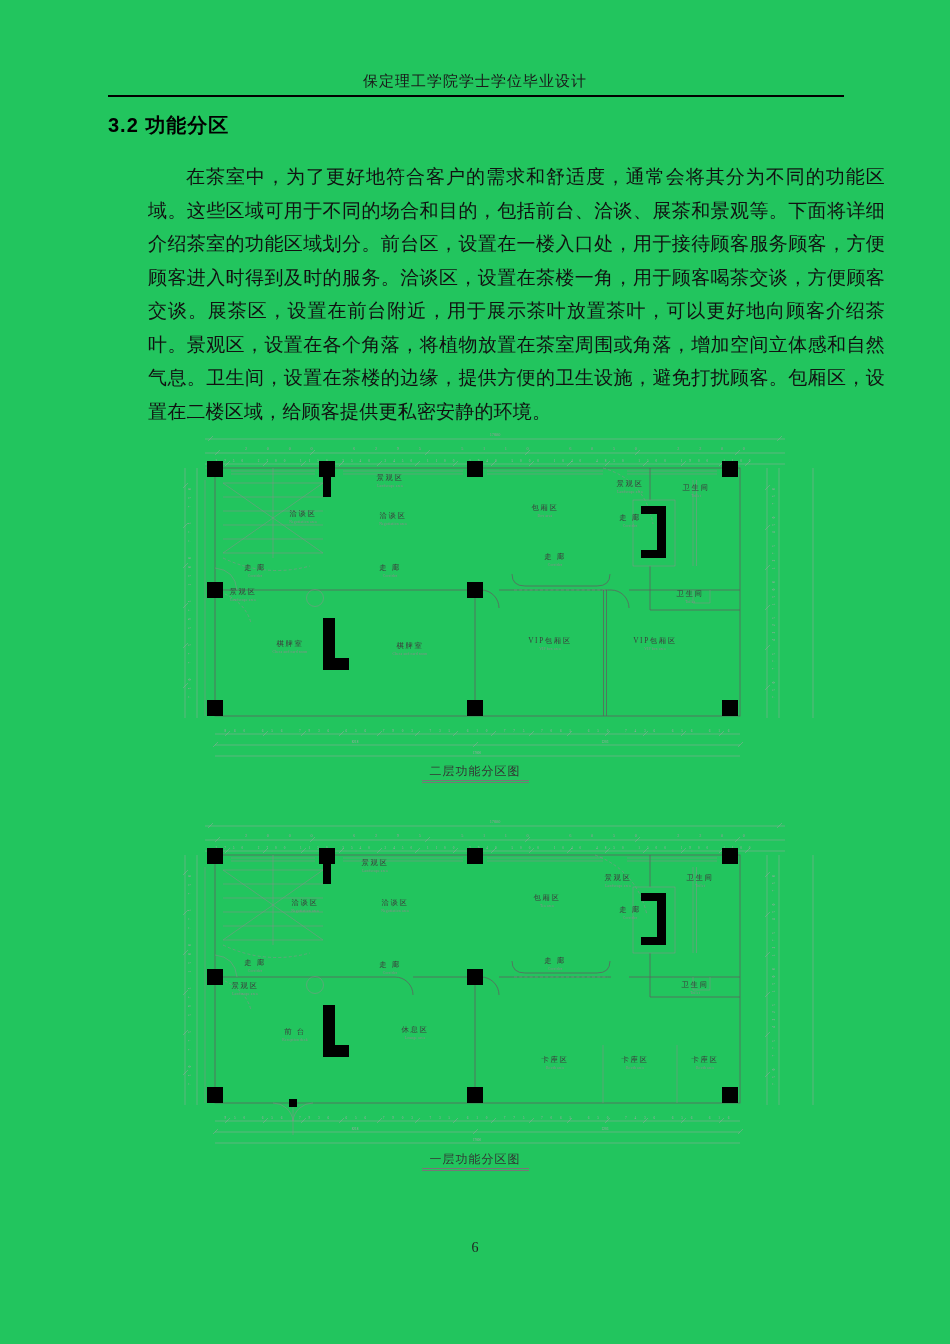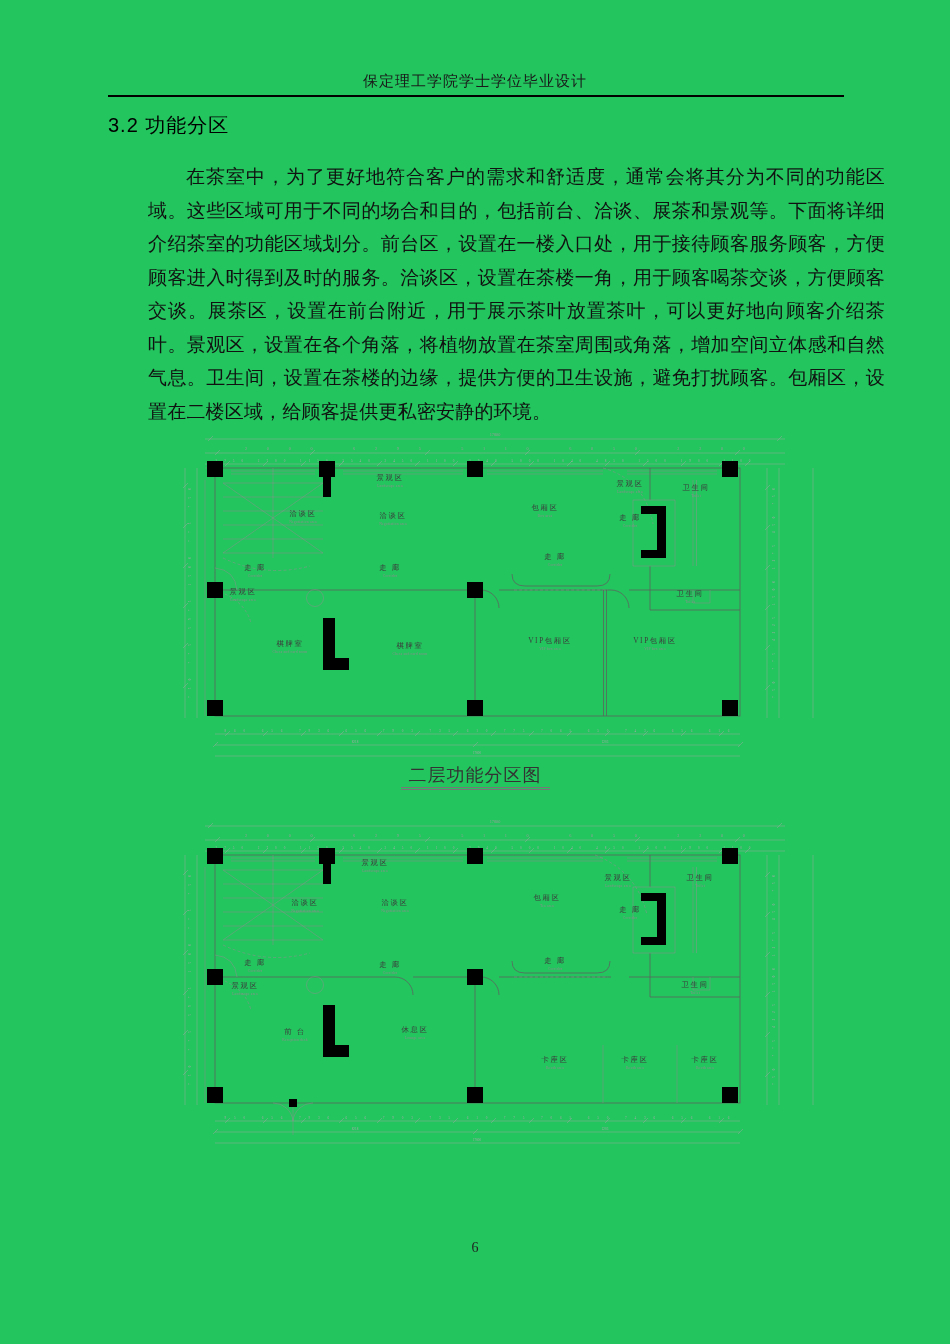--- a/index.html
+++ b/index.html
@@ -3,25 +3,25 @@
 <meta charset="utf-8">
 <style>
   html,body{margin:0;padding:0;background:#e8e8e8;}
   .page{position:relative;width:950px;height:1344px;margin:0 auto;background:#22c55e;
         font-family:"Liberation Serif","DejaVu Serif",serif;color:#151515;overflow:hidden;}
   .header-title{position:absolute;top:72px;left:0;width:100%;text-align:center;
         font-size:15px;letter-spacing:1px;color:#1a1a1a;}
   .header-rule{position:absolute;top:95px;left:108px;width:736px;height:0;
         border-top:2.6px solid #000;}
   .section-title{position:absolute;top:112px;left:108px;font-family:"Liberation Sans","DejaVu Sans",sans-serif;
-        font-weight:normal;font-size:20px;letter-spacing:1px;color:#000;}
+        font-weight:bold;font-size:20px;letter-spacing:1px;color:#000;}
   .body-par{position:absolute;top:160px;left:108px;width:737px;font-size:19px;
         line-height:33.5px;text-align:justify;text-indent:2em;letter-spacing:0.2px;color:#111;margin-left:40px;}
   .figwrap{position:absolute;left:165px;width:660px;height:352px;margin:0;}
-  .caption{position:absolute;left:0;width:950px;text-align:center;font-size:18px;color:#333;letter-spacing:1px;}
+  .caption{position:absolute;left:0;width:950px;text-align:center;font-size:12px;color:#333;letter-spacing:1px;}
   .caption span{border-bottom:3px double #777;padding:0 8px 2px 8px;}
   .pagenum{position:absolute;top:1240px;left:0;width:100%;text-align:center;font-size:14px;color:#222;}
 
   
   svg.plan{width:660px;height:352px;display:block;}
   .w  {stroke:#5f5f5f;stroke-width:0.75;fill:none;}
   .w2 {stroke:#8f8f8f;stroke-width:0.5;fill:none;}
   .dim{stroke:#a5a5a5;stroke-width:0.45;fill:none;}
   .dsh{stroke:#8f8f8f;stroke-width:0.55;fill:none;stroke-dasharray:3 2.2;}
   .col{fill:#000;stroke:none;}
@@ -306,15 +306,16 @@
       <text class="en" x="250" y="224">Lounge area</text>
       <text class="zh" x="390" y="247">卡座区</text>
       <text class="en" x="390" y="254">Booth area</text>
       <text class="zh" x="470" y="247">卡座区</text>
       <text class="en" x="470" y="254">Booth area</text>
       <text class="zh" x="540" y="247">卡座区</text>
       <text class="en" x="540" y="254">Booth area</text>
     </g>
   </svg>
   </figure>
+  <div class="caption" style="top:1151px"><span>一层功能分区图</span></div>
 
   <div class="pagenum">6</div>
 </div>
 
 </body></html>

